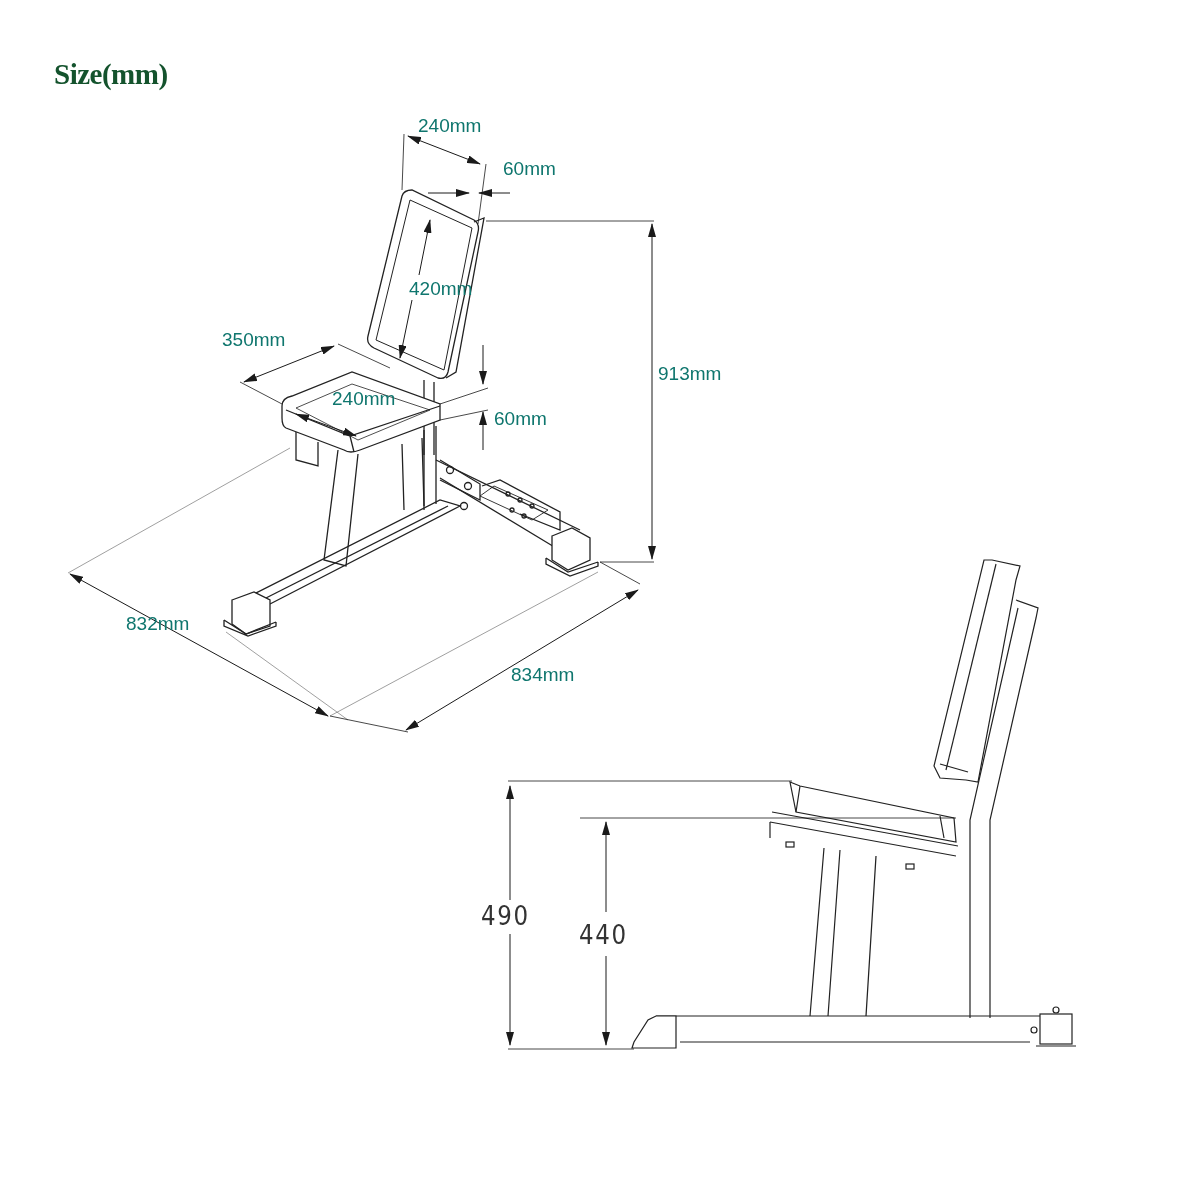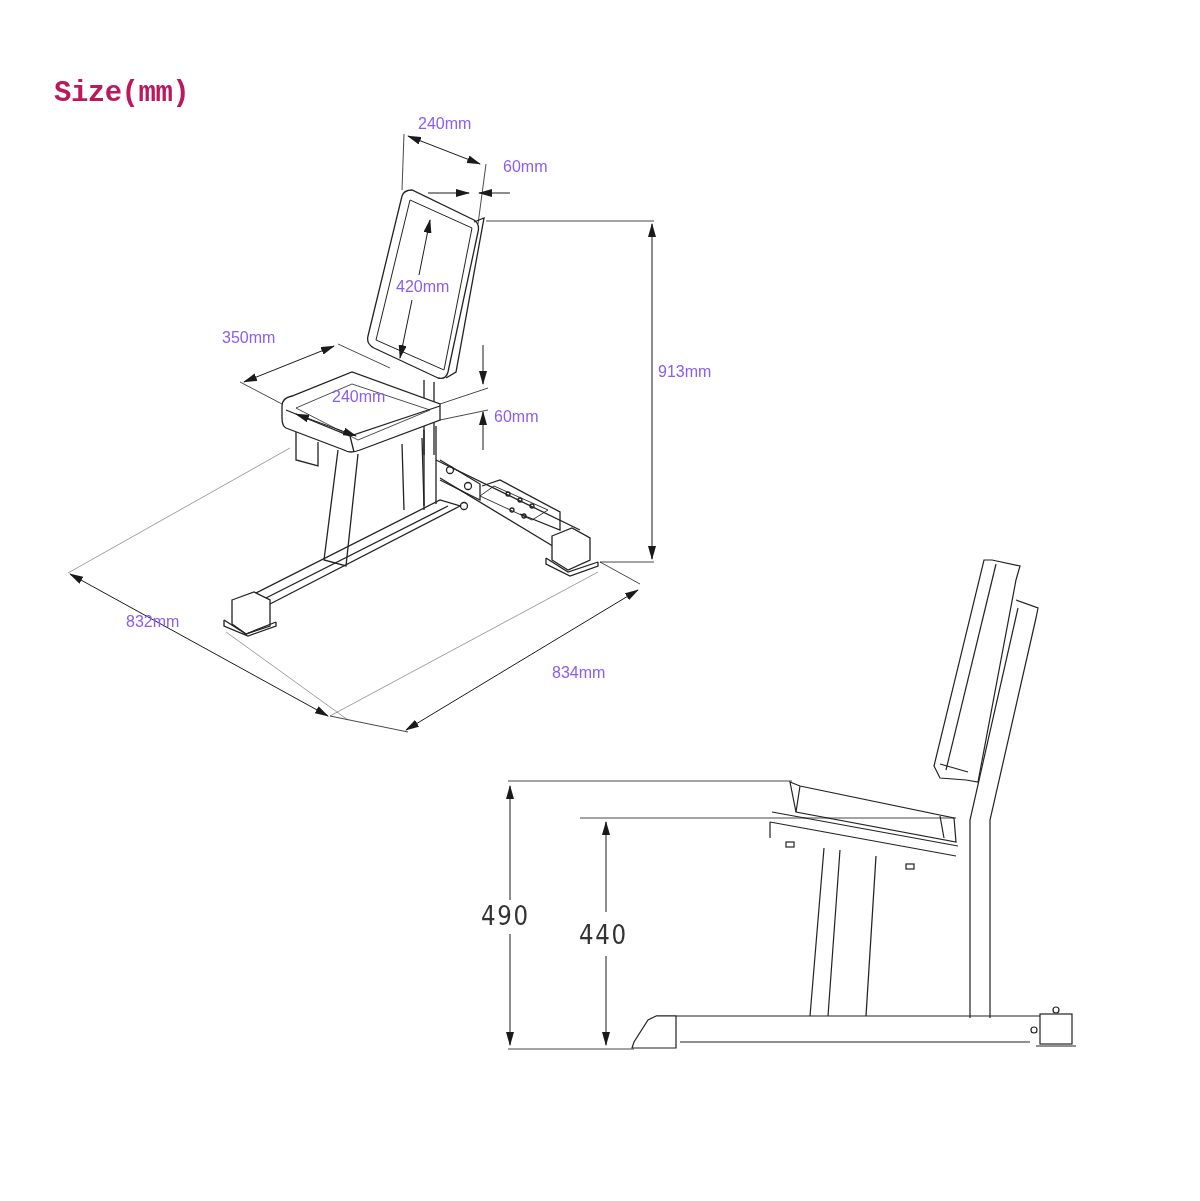--- a/index.html
+++ b/index.html
@@ -1,21 +1,21 @@
 <!DOCTYPE html>
 <html><head>
 <meta charset="utf-8">
 <style>
   html, body { margin: 0; padding: 0; background: #ffffff; }
   body { width: 1200px; height: 1201px; position: relative; overflow: hidden;
          font-family: "Liberation Sans", sans-serif; color: #1a1a1a; }
-  .title { position: absolute; left: 54px; top: 77px; font-family: Liberation Mono, monospace;
-           font-weight: bold; font-size: 29px; letter-spacing: -0.5px; color: #be185d; }
+  .title { position: absolute; left: 54px; top: 58px; font-family: Liberation Serif, serif;
+           font-weight: bold; font-size: 29px; letter-spacing: -0.5px; color: #14532d; }
   svg.art { position: absolute; left: 0; top: 0; }
-  .lbl { position: absolute; font-size: 16px; color: #8b5cf6; white-space: nowrap; line-height: 1; }
+  .lbl { position: absolute; font-size: 19px; color: #0f766e; white-space: nowrap; line-height: 1; }
   .lbl.thin { font-family: "DejaVu Sans", sans-serif; font-weight: normal; font-size: 27px;
               color: #333; letter-spacing: 2px; transform: scaleX(0.85); transform-origin: left top; }
 </style>
 </head>
 <body>
 
 <div class="title">Size(mm)</div>
 
 <svg class="art" width="1200" height="1201" viewBox="0 0 1200 1201">
   <defs>
@@ -142,22 +142,22 @@
     <line x1="508" y1="1049" x2="634" y2="1049" stroke-width="0.8"></line>
     <line x1="510" y1="900" x2="510" y2="786" marker-end="url(#ar)"></line>
     <line x1="510" y1="934" x2="510" y2="1045" marker-end="url(#ar)"></line>
     <line x1="606" y1="912" x2="606" y2="822" marker-end="url(#ar)"></line>
     <line x1="606" y1="956" x2="606" y2="1045" marker-end="url(#ar)"></line>
   </g>
 </svg>
 
 <div class="lbl" style="left:418px;top:116px;">240mm</div>
 <div class="lbl" style="left:503px;top:159px;">60mm</div>
-<div class="lbl" style="left:381px;top:279px;padding-left:15px;">420mm</div>
+<div class="lbl" style="left:394px;top:279px;padding-left:15px;">420mm</div>
 <div class="lbl" style="left:222px;top:330px;text-align:right;">350mm</div>
 <div class="lbl" style="left:332px;top:389px;">240mm</div>
 <div class="lbl" style="left:494px;top:409px;">60mm</div>
 <div class="lbl" style="left:658px;top:364px;">913mm</div>
 <div class="lbl" style="left:126px;top:614px;">832mm</div>
-<div class="lbl" style="left:552px;top:665px;">834mm</div>
+<div class="lbl" style="left:511px;top:665px;">834mm</div>
 
 <div class="lbl thin" style="left:481px;top:902px;">490</div>
 <div class="lbl thin" style="left:579px;top:921px;">440</div>
 
 </body></html>

